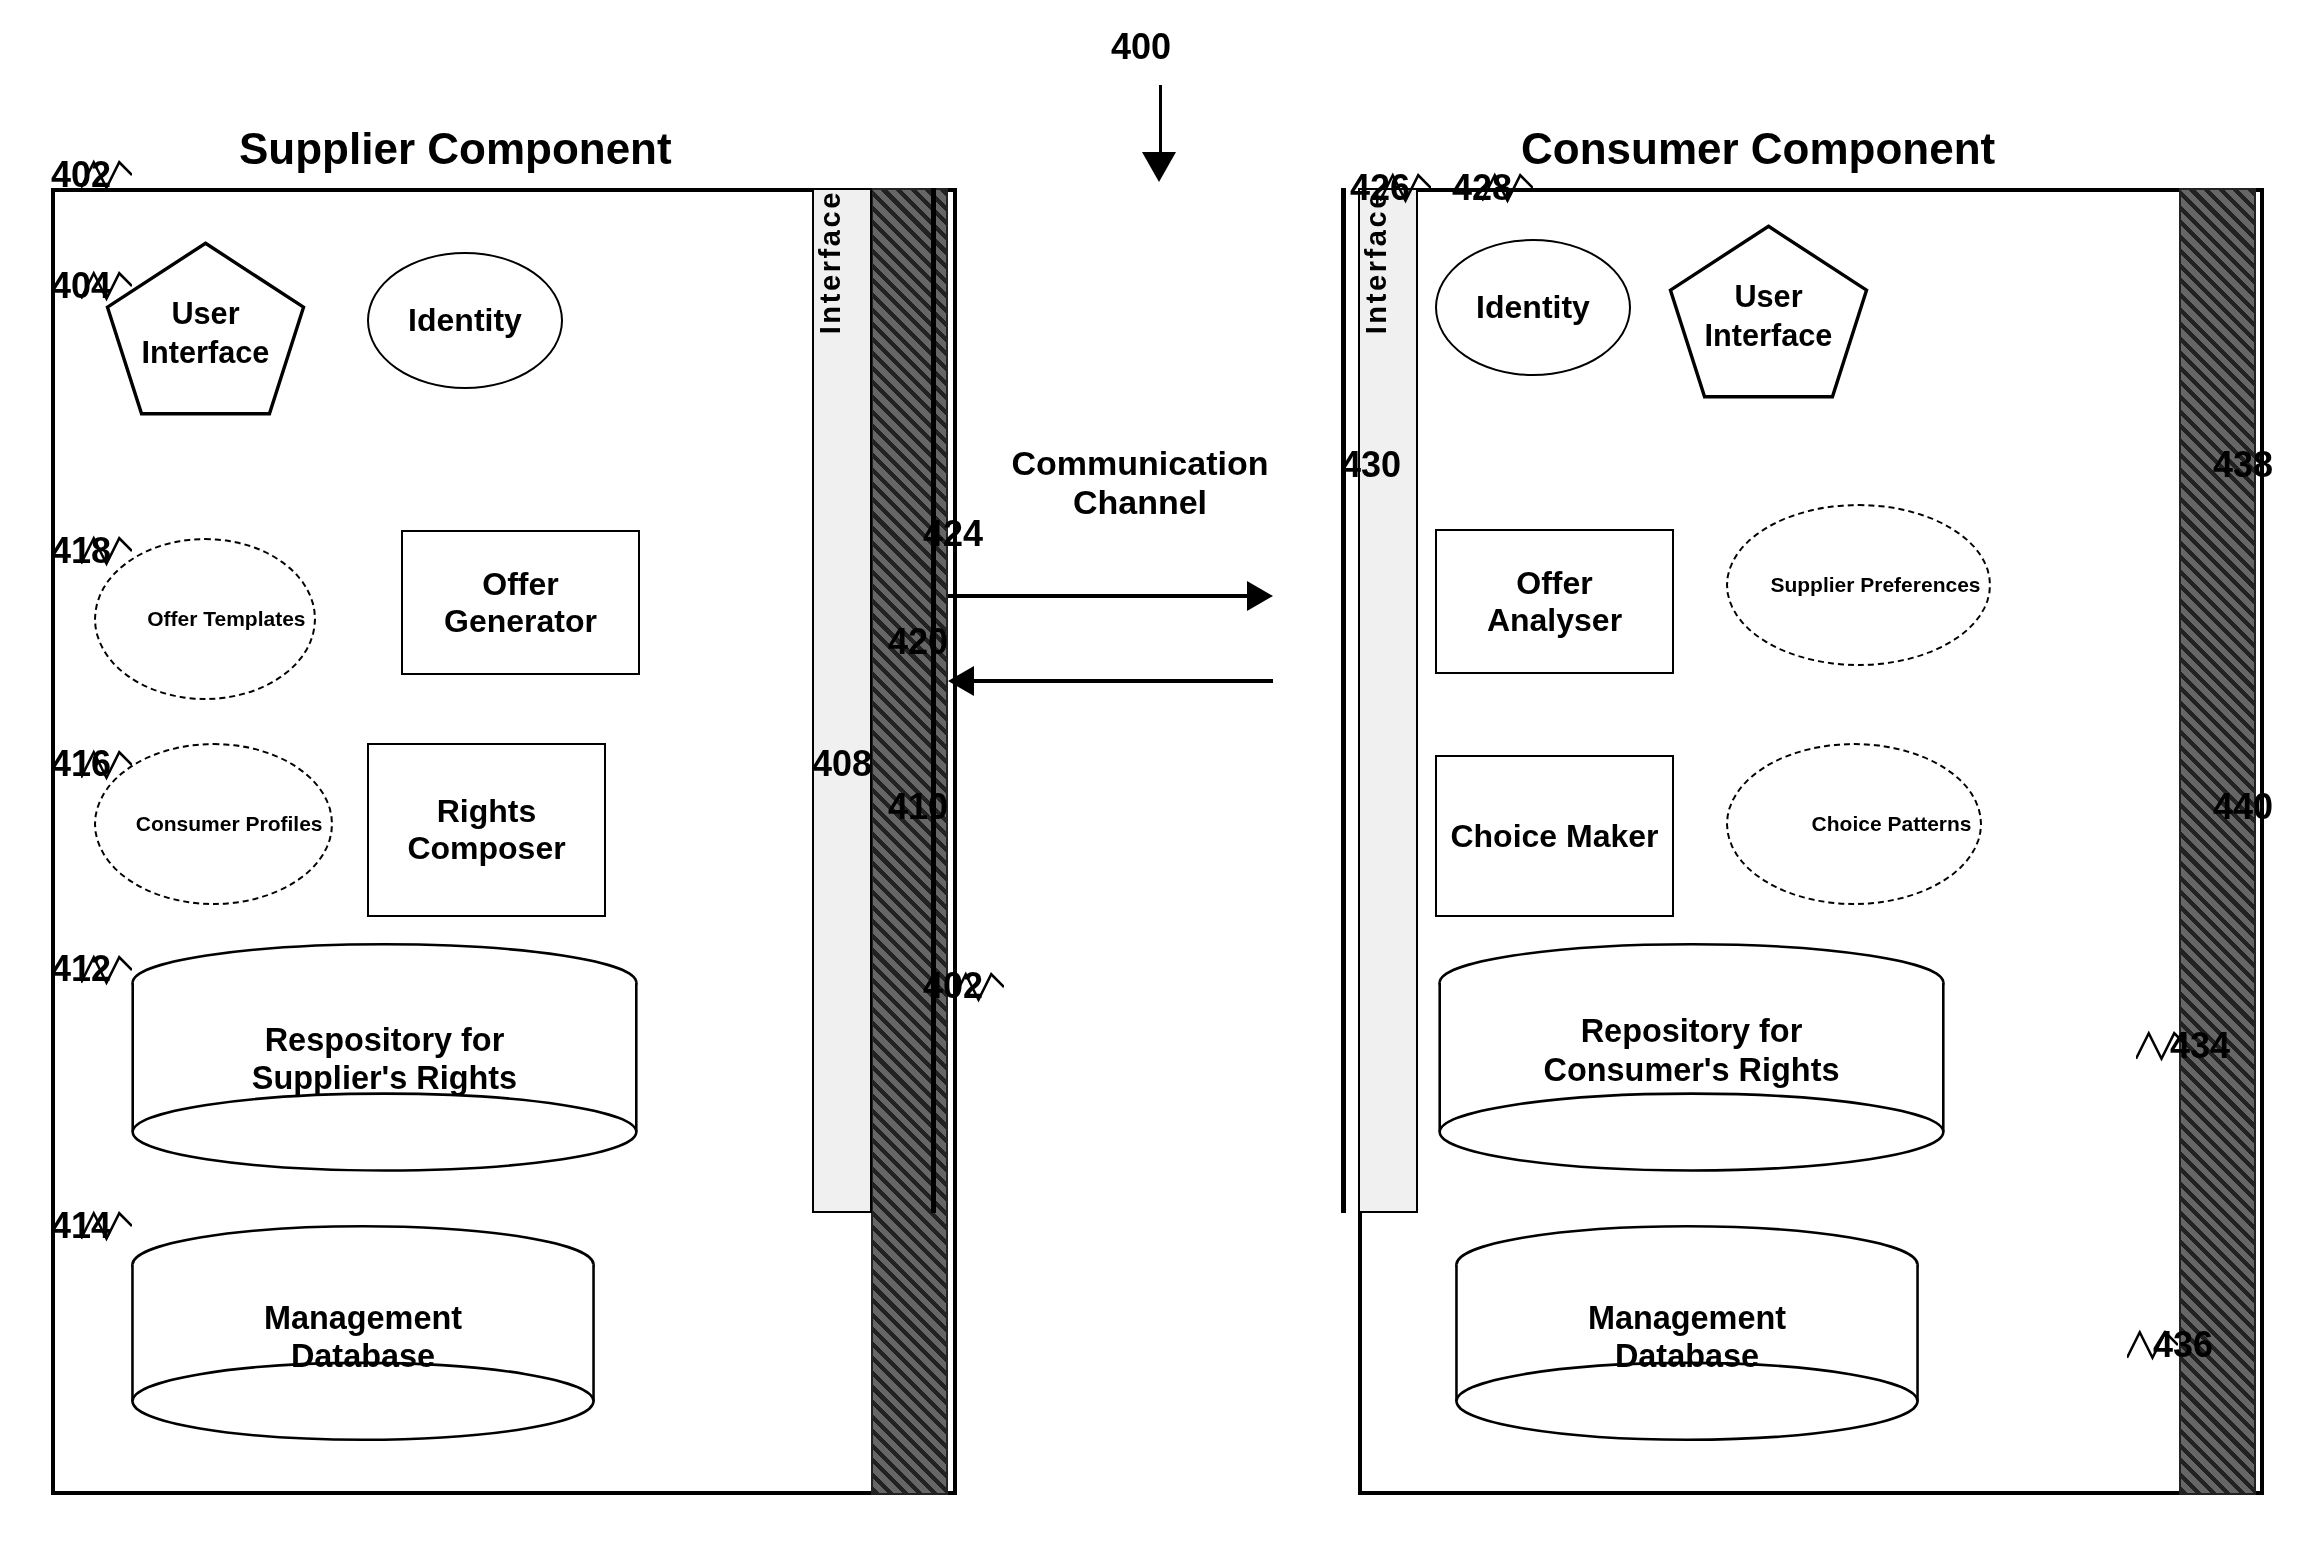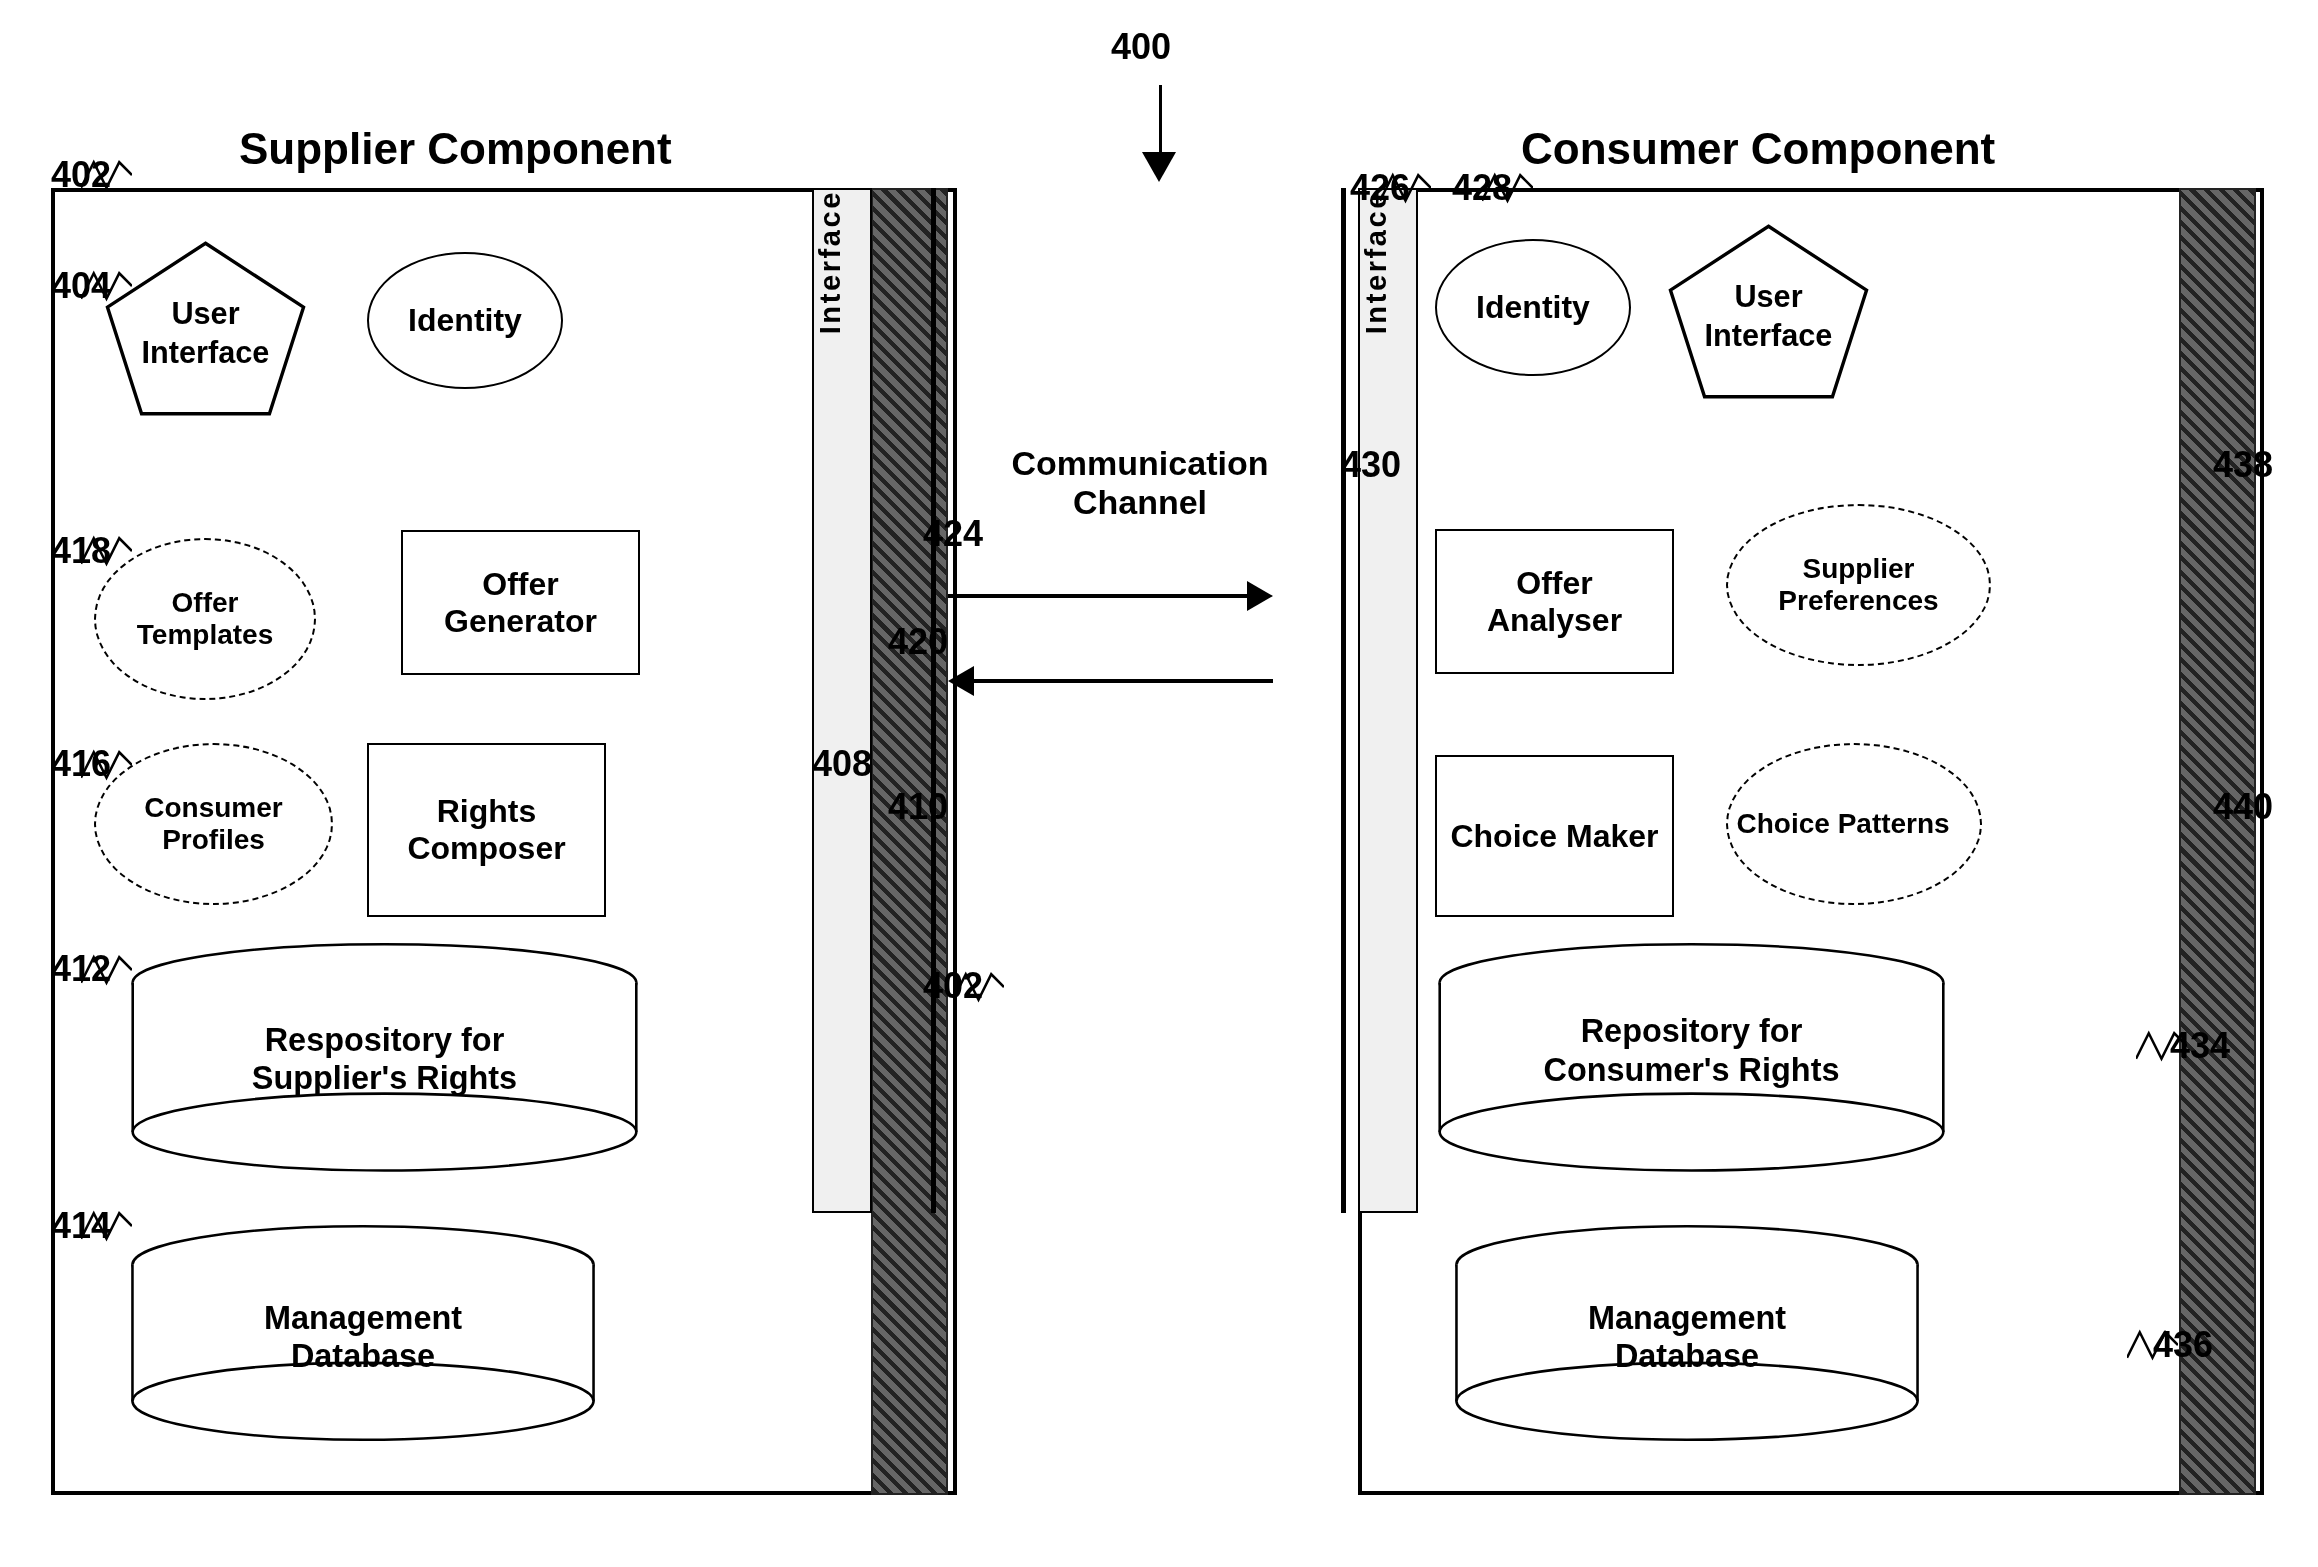--- a/index.html
+++ b/index.html
@@ -41,23 +41,23 @@
       padding: 8.5px;
     }
 
     .component-ellipse {
       position: absolute;
       border: 2.6px dashed black;
       background: white;
       border-radius: 50%;
       display: flex;
       align-items: center;
-      justify-content: flex-start;
-      text-align: center;
-      font-size: 28px;
+      justify-content: flex-end;
+      text-align: center;
+      font-size: 21px;
       font-weight: bold;
       padding: 8.5px;
     }
 
     .component-ellipse-solid {
       position: absolute;
       border: 2.6px solid black;
       background: white;
       border-radius: 50%;
       display: flex;

